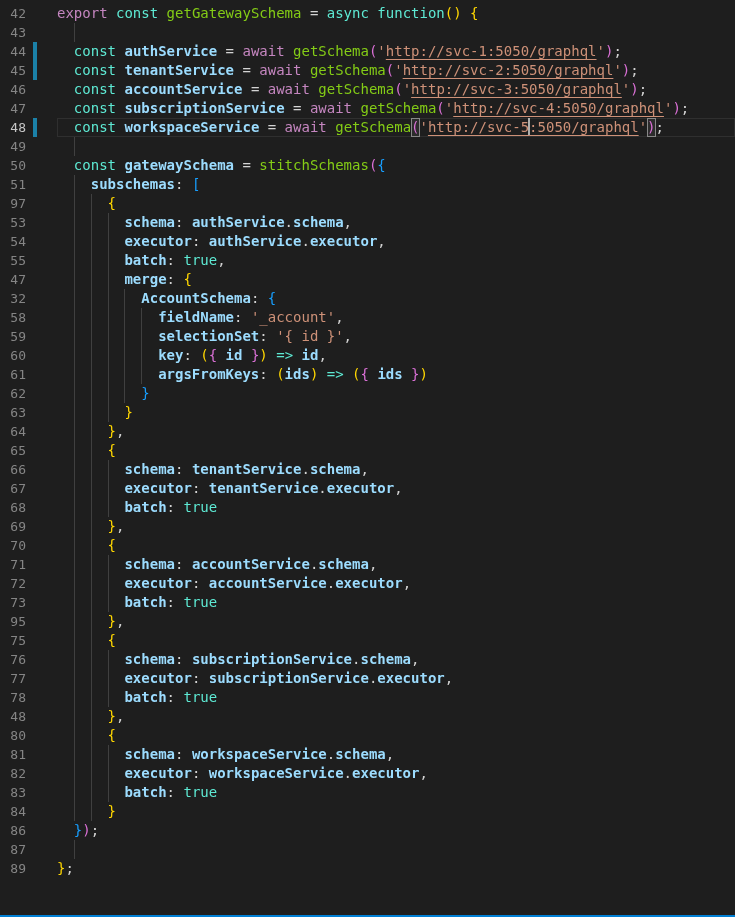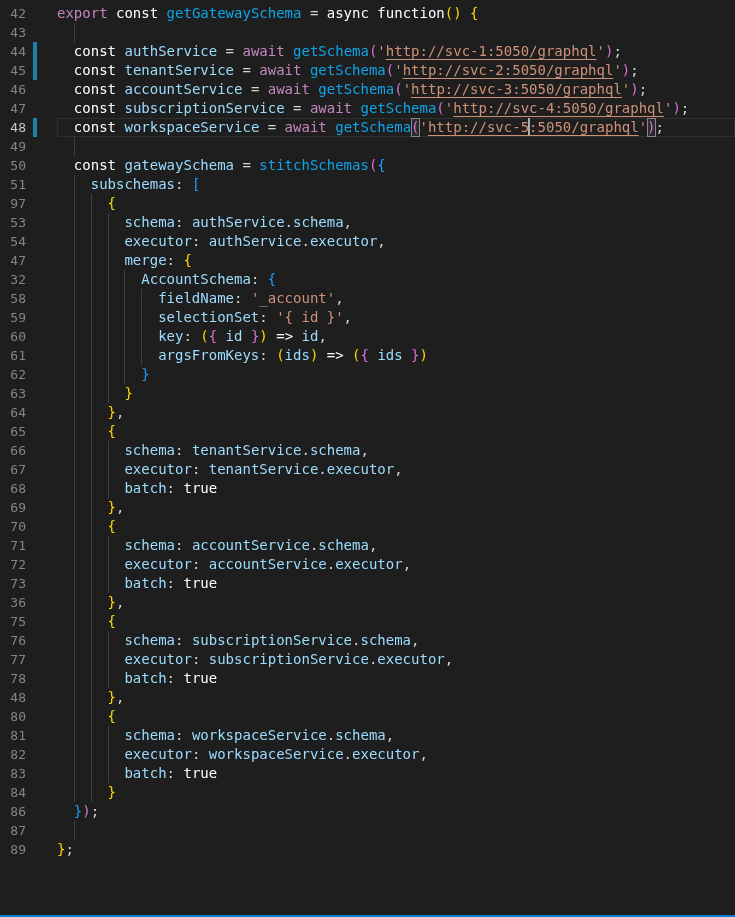--- a/index.html
+++ b/index.html
@@ -8,23 +8,23 @@
   .row{display:flex;height:19px;line-height:19px;font-size:14px;white-space:pre;}
   .gutter{width:57px;flex:none;position:relative;}
   .ln{display:block;width:26px;text-align:right;color:#858585;font-size:13px;line-height:19px;}
   .active-ln{color:#c6c6c6;}
   .bar{position:absolute;left:33px;top:0;width:4px;height:19px;background:#1b81a8;}
   .code{flex:1;position:relative;color:#d4d4d4;}
   .guide{position:absolute;top:0;width:1px;height:19px;background:#404040;}
   .active .code{box-shadow:inset 0 1px 0 #2f2f2f,inset 0 -1px 0 #2f2f2f,inset -1px 0 0 #2f2f2f,inset 1px 0 0 #2f2f2f;}
   .W{color:#d4d4d4;}
   .P{color:#c586c0;}
-  .B{color:#ffffff;}
-  .F{color:#0ea5e9;}
-  .V{color:#9cdcfe;}
+  .B{color:#5eead4;}
+  .F{color:#84cc16;}
+  .V{color:#9cdcfe;font-weight:bold;}
   .S{color:#ce9178;}
   .U{color:#ce9178;text-decoration:underline;text-underline-offset:3px;}
   .G{color:#ffd700;}
   .O{color:#da70d6;}
   .C{color:#179fff;}
   .M{color:#da70d6;display:inline-block;box-shadow:inset 0 0 0 1px #888888;background:rgba(110,110,110,0.18);}
   .X{display:inline-block;width:2px;height:17px;background:#aeafad;vertical-align:-3px;margin:0 -1px;}
   #sash{position:absolute;left:0;bottom:0;width:735px;height:2px;background:#007fd4;}
 </style>
 </head>
@@ -37,39 +37,40 @@
     <div class="row"><div class="gutter"><span class="ln">45</span><div class="bar"></div></div><div class="code"><span class="W">  </span><span class="B">const</span><span class="W"> </span><span class="V">tenantService</span><span class="W"> = </span><span class="P">await</span><span class="W"> </span><span class="F">getSchema</span><span class="O">(</span><span class="S">'</span><span class="U">http://svc-2:5050/graphql</span><span class="S">'</span><span class="O">)</span><span class="W">;</span></div></div>
     <div class="row"><div class="gutter"><span class="ln">46</span></div><div class="code"><span class="W">  </span><span class="B">const</span><span class="W"> </span><span class="V">accountService</span><span class="W"> = </span><span class="P">await</span><span class="W"> </span><span class="F">getSchema</span><span class="O">(</span><span class="S">'</span><span class="U">http://svc-3:5050/graphql</span><span class="S">'</span><span class="O">)</span><span class="W">;</span></div></div>
     <div class="row"><div class="gutter"><span class="ln">47</span></div><div class="code"><span class="W">  </span><span class="B">const</span><span class="W"> </span><span class="V">subscriptionService</span><span class="W"> = </span><span class="P">await</span><span class="W"> </span><span class="F">getSchema</span><span class="O">(</span><span class="S">'</span><span class="U">http://svc-4:5050/graphql</span><span class="S">'</span><span class="O">)</span><span class="W">;</span></div></div>
     <div class="row active"><div class="gutter"><span class="ln active-ln">48</span><div class="bar"></div></div><div class="code"><span class="W">  </span><span class="B">const</span><span class="W"> </span><span class="V">workspaceService</span><span class="W"> = </span><span class="P">await</span><span class="W"> </span><span class="F">getSchema</span><span class="M">(</span><span class="S">'</span><span class="U">http://svc-5</span><span class="X"></span><span class="U">:5050/graphql</span><span class="S">'</span><span class="M">)</span><span class="W">;</span></div></div>
     <div class="row"><div class="gutter"><span class="ln">49</span></div><div class="code"><div class="guide" style="left: 2ch;"></div></div></div>
     <div class="row"><div class="gutter"><span class="ln">50</span></div><div class="code"><span class="W">  </span><span class="B">const</span><span class="W"> </span><span class="V">gatewaySchema</span><span class="W"> = </span><span class="F">stitchSchemas</span><span class="O">(</span><span class="C">{</span></div></div>
     <div class="row"><div class="gutter"><span class="ln">51</span></div><div class="code"><div class="guide" style="left: 2ch;"></div><span class="W">    </span><span class="V">subschemas</span><span class="W">: </span><span class="C">[</span></div></div>
     <div class="row"><div class="gutter"><span class="ln">97</span></div><div class="code"><div class="guide" style="left: 2ch;"></div><div class="guide" style="left: 4ch;"></div><span class="W">      </span><span class="G">{</span></div></div>
     <div class="row"><div class="gutter"><span class="ln">53</span></div><div class="code"><div class="guide" style="left: 2ch;"></div><div class="guide" style="left: 4ch;"></div><div class="guide" style="left: 6ch;"></div><span class="W">        </span><span class="V">schema</span><span class="W">: </span><span class="V">authService</span><span class="W">.</span><span class="V">schema</span><span class="W">,</span></div></div>
     <div class="row"><div class="gutter"><span class="ln">54</span></div><div class="code"><div class="guide" style="left: 2ch;"></div><div class="guide" style="left: 4ch;"></div><div class="guide" style="left: 6ch;"></div><span class="W">        </span><span class="V">executor</span><span class="W">: </span><span class="V">authService</span><span class="W">.</span><span class="V">executor</span><span class="W">,</span></div></div>
+    <div class="row"><div class="gutter"><span class="ln">55</span></div><div class="code"><div class="guide" style="left: 2ch;"></div><div class="guide" style="left: 4ch;"></div><div class="guide" style="left: 6ch;"></div><span class="W">        </span><span class="V">batch</span><span class="W">: </span><span class="B">true</span><span class="W">,</span></div></div>
     <div class="row"><div class="gutter"><span class="ln">47</span></div><div class="code"><div class="guide" style="left: 2ch;"></div><div class="guide" style="left: 4ch;"></div><div class="guide" style="left: 6ch;"></div><span class="W">        </span><span class="V">merge</span><span class="W">: </span><span class="G">{</span></div></div>
     <div class="row"><div class="gutter"><span class="ln">32</span></div><div class="code"><div class="guide" style="left: 2ch;"></div><div class="guide" style="left: 4ch;"></div><div class="guide" style="left: 6ch;"></div><div class="guide" style="left: 8ch;"></div><span class="W">          </span><span class="V">AccountSchema</span><span class="W">: </span><span class="C">{</span></div></div>
     <div class="row"><div class="gutter"><span class="ln">58</span></div><div class="code"><div class="guide" style="left: 2ch;"></div><div class="guide" style="left: 4ch;"></div><div class="guide" style="left: 6ch;"></div><div class="guide" style="left: 8ch;"></div><div class="guide" style="left: 10ch;"></div><span class="W">            </span><span class="V">fieldName</span><span class="W">: </span><span class="S">'_account'</span><span class="W">,</span></div></div>
     <div class="row"><div class="gutter"><span class="ln">59</span></div><div class="code"><div class="guide" style="left: 2ch;"></div><div class="guide" style="left: 4ch;"></div><div class="guide" style="left: 6ch;"></div><div class="guide" style="left: 8ch;"></div><div class="guide" style="left: 10ch;"></div><span class="W">            </span><span class="V">selectionSet</span><span class="W">: </span><span class="S">'{ id }'</span><span class="W">,</span></div></div>
     <div class="row"><div class="gutter"><span class="ln">60</span></div><div class="code"><div class="guide" style="left: 2ch;"></div><div class="guide" style="left: 4ch;"></div><div class="guide" style="left: 6ch;"></div><div class="guide" style="left: 8ch;"></div><div class="guide" style="left: 10ch;"></div><span class="W">            </span><span class="V">key</span><span class="W">: </span><span class="G">(</span><span class="O">{</span><span class="V"> id </span><span class="O">}</span><span class="G">)</span><span class="W"> </span><span class="B">=&gt;</span><span class="W"> </span><span class="V">id</span><span class="W">,</span></div></div>
     <div class="row"><div class="gutter"><span class="ln">61</span></div><div class="code"><div class="guide" style="left: 2ch;"></div><div class="guide" style="left: 4ch;"></div><div class="guide" style="left: 6ch;"></div><div class="guide" style="left: 8ch;"></div><div class="guide" style="left: 10ch;"></div><span class="W">            </span><span class="V">argsFromKeys</span><span class="W">: </span><span class="G">(</span><span class="V">ids</span><span class="G">)</span><span class="W"> </span><span class="B">=&gt;</span><span class="W"> </span><span class="G">(</span><span class="O">{</span><span class="V"> ids </span><span class="O">}</span><span class="G">)</span></div></div>
     <div class="row"><div class="gutter"><span class="ln">62</span></div><div class="code"><div class="guide" style="left: 2ch;"></div><div class="guide" style="left: 4ch;"></div><div class="guide" style="left: 6ch;"></div><div class="guide" style="left: 8ch;"></div><span class="W">          </span><span class="C">}</span></div></div>
     <div class="row"><div class="gutter"><span class="ln">63</span></div><div class="code"><div class="guide" style="left: 2ch;"></div><div class="guide" style="left: 4ch;"></div><div class="guide" style="left: 6ch;"></div><span class="W">        </span><span class="G">}</span></div></div>
     <div class="row"><div class="gutter"><span class="ln">64</span></div><div class="code"><div class="guide" style="left: 2ch;"></div><div class="guide" style="left: 4ch;"></div><span class="W">      </span><span class="G">}</span><span class="W">,</span></div></div>
     <div class="row"><div class="gutter"><span class="ln">65</span></div><div class="code"><div class="guide" style="left: 2ch;"></div><div class="guide" style="left: 4ch;"></div><span class="W">      </span><span class="G">{</span></div></div>
     <div class="row"><div class="gutter"><span class="ln">66</span></div><div class="code"><div class="guide" style="left: 2ch;"></div><div class="guide" style="left: 4ch;"></div><div class="guide" style="left: 6ch;"></div><span class="W">        </span><span class="V">schema</span><span class="W">: </span><span class="V">tenantService</span><span class="W">.</span><span class="V">schema</span><span class="W">,</span></div></div>
     <div class="row"><div class="gutter"><span class="ln">67</span></div><div class="code"><div class="guide" style="left: 2ch;"></div><div class="guide" style="left: 4ch;"></div><div class="guide" style="left: 6ch;"></div><span class="W">        </span><span class="V">executor</span><span class="W">: </span><span class="V">tenantService</span><span class="W">.</span><span class="V">executor</span><span class="W">,</span></div></div>
     <div class="row"><div class="gutter"><span class="ln">68</span></div><div class="code"><div class="guide" style="left: 2ch;"></div><div class="guide" style="left: 4ch;"></div><div class="guide" style="left: 6ch;"></div><span class="W">        </span><span class="V">batch</span><span class="W">: </span><span class="B">true</span></div></div>
     <div class="row"><div class="gutter"><span class="ln">69</span></div><div class="code"><div class="guide" style="left: 2ch;"></div><div class="guide" style="left: 4ch;"></div><span class="W">      </span><span class="G">}</span><span class="W">,</span></div></div>
     <div class="row"><div class="gutter"><span class="ln">70</span></div><div class="code"><div class="guide" style="left: 2ch;"></div><div class="guide" style="left: 4ch;"></div><span class="W">      </span><span class="G">{</span></div></div>
     <div class="row"><div class="gutter"><span class="ln">71</span></div><div class="code"><div class="guide" style="left: 2ch;"></div><div class="guide" style="left: 4ch;"></div><div class="guide" style="left: 6ch;"></div><span class="W">        </span><span class="V">schema</span><span class="W">: </span><span class="V">accountService</span><span class="W">.</span><span class="V">schema</span><span class="W">,</span></div></div>
     <div class="row"><div class="gutter"><span class="ln">72</span></div><div class="code"><div class="guide" style="left: 2ch;"></div><div class="guide" style="left: 4ch;"></div><div class="guide" style="left: 6ch;"></div><span class="W">        </span><span class="V">executor</span><span class="W">: </span><span class="V">accountService</span><span class="W">.</span><span class="V">executor</span><span class="W">,</span></div></div>
     <div class="row"><div class="gutter"><span class="ln">73</span></div><div class="code"><div class="guide" style="left: 2ch;"></div><div class="guide" style="left: 4ch;"></div><div class="guide" style="left: 6ch;"></div><span class="W">        </span><span class="V">batch</span><span class="W">: </span><span class="B">true</span></div></div>
-    <div class="row"><div class="gutter"><span class="ln">36</span></div><div class="code"><div class="guide" style="left: 2ch;"></div><div class="guide" style="left: 4ch;"></div><span class="W">      </span><span class="G">}</span><span class="W">,</span></div></div>
+    <div class="row"><div class="gutter"><span class="ln">95</span></div><div class="code"><div class="guide" style="left: 2ch;"></div><div class="guide" style="left: 4ch;"></div><span class="W">      </span><span class="G">}</span><span class="W">,</span></div></div>
     <div class="row"><div class="gutter"><span class="ln">75</span></div><div class="code"><div class="guide" style="left: 2ch;"></div><div class="guide" style="left: 4ch;"></div><span class="W">      </span><span class="G">{</span></div></div>
     <div class="row"><div class="gutter"><span class="ln">76</span></div><div class="code"><div class="guide" style="left: 2ch;"></div><div class="guide" style="left: 4ch;"></div><div class="guide" style="left: 6ch;"></div><span class="W">        </span><span class="V">schema</span><span class="W">: </span><span class="V">subscriptionService</span><span class="W">.</span><span class="V">schema</span><span class="W">,</span></div></div>
     <div class="row"><div class="gutter"><span class="ln">77</span></div><div class="code"><div class="guide" style="left: 2ch;"></div><div class="guide" style="left: 4ch;"></div><div class="guide" style="left: 6ch;"></div><span class="W">        </span><span class="V">executor</span><span class="W">: </span><span class="V">subscriptionService</span><span class="W">.</span><span class="V">executor</span><span class="W">,</span></div></div>
     <div class="row"><div class="gutter"><span class="ln">78</span></div><div class="code"><div class="guide" style="left: 2ch;"></div><div class="guide" style="left: 4ch;"></div><div class="guide" style="left: 6ch;"></div><span class="W">        </span><span class="V">batch</span><span class="W">: </span><span class="B">true</span></div></div>
     <div class="row"><div class="gutter"><span class="ln">48</span></div><div class="code"><div class="guide" style="left: 2ch;"></div><div class="guide" style="left: 4ch;"></div><span class="W">      </span><span class="G">}</span><span class="W">,</span></div></div>
     <div class="row"><div class="gutter"><span class="ln">80</span></div><div class="code"><div class="guide" style="left: 2ch;"></div><div class="guide" style="left: 4ch;"></div><span class="W">      </span><span class="G">{</span></div></div>
     <div class="row"><div class="gutter"><span class="ln">81</span></div><div class="code"><div class="guide" style="left: 2ch;"></div><div class="guide" style="left: 4ch;"></div><div class="guide" style="left: 6ch;"></div><span class="W">        </span><span class="V">schema</span><span class="W">: </span><span class="V">workspaceService</span><span class="W">.</span><span class="V">schema</span><span class="W">,</span></div></div>
     <div class="row"><div class="gutter"><span class="ln">82</span></div><div class="code"><div class="guide" style="left: 2ch;"></div><div class="guide" style="left: 4ch;"></div><div class="guide" style="left: 6ch;"></div><span class="W">        </span><span class="V">executor</span><span class="W">: </span><span class="V">workspaceService</span><span class="W">.</span><span class="V">executor</span><span class="W">,</span></div></div>
     <div class="row"><div class="gutter"><span class="ln">83</span></div><div class="code"><div class="guide" style="left: 2ch;"></div><div class="guide" style="left: 4ch;"></div><div class="guide" style="left: 6ch;"></div><span class="W">        </span><span class="V">batch</span><span class="W">: </span><span class="B">true</span></div></div>
     <div class="row"><div class="gutter"><span class="ln">84</span></div><div class="code"><div class="guide" style="left: 2ch;"></div><div class="guide" style="left: 4ch;"></div><span class="W">      </span><span class="G">}</span></div></div>

